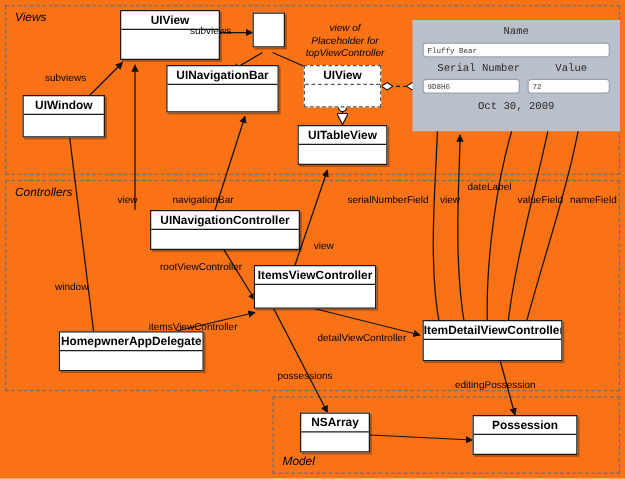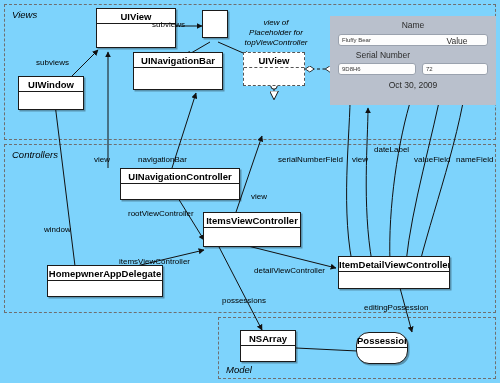--- a/index.html
+++ b/index.html
@@ -3,21 +3,21 @@
 <meta charset="utf-8">
 <style>
   html,body{margin:0;padding:0;background:#ffffff;}
   body{
     font-family:"Liberation Sans", sans-serif;
     -webkit-font-smoothing:antialiased;
   }
   #stage{
     position:relative;
     width:500px;height:383px;
-    background:#7dd3fc;
+    background:#f97316;
     overflow:hidden;
   }
   svg#wires{position:absolute;left:0;top:0;width:500px;height:383px;pointer-events:none;}
 
   
   .package{
     position:absolute;
     border:1.5px dashed #6f6f6f;
     box-sizing:border-box;
     background:transparent;
@@ -204,29 +204,33 @@
     <div>view of</div>
     <div>Placeholder for</div>
     <div>topViewController</div>
   </div>
 
   <div class="umlbox dashed" style="left:243px;top:52px;width:62px;height:34px;">
     <div class="title">UIView</div>
     <div class="attrs"></div>
   </div>
 
-
-  <div id="iospanel" style="left:330px;top:16px;width:166px;height:89px;">
+  <div class="umlbox" style="left:238px;top:100px;width:72px;height:32px;">
+    <div class="title">UITableView</div>
+    <div class="attrs"></div>
+  </div>
+
+  <div id="iospanel" style="left:330px;top:16px;width:166px;height:89px;font-family:Liberation Mono, monospace;">
     <div class="ioslabel" style="left:0;top:4px;width:166px;">Name</div>
     <div class="iosfield" style="left:8px;top:18px;width:150px;height:12px;">Fluffy Bear</div>
 
     <div class="ioslabel" style="left:8px;top:34px;width:90px;">Serial Number</div>
     <div class="iosfield" style="left:8px;top:47px;width:78px;height:12px;">9D8H6</div>
 
-    <div class="ioslabel" style="left:96px;top:20px;width:62px;">Value</div>
+    <div class="ioslabel" style="left:96px;top:34px;width:62px;">Value</div>
     <div class="iosfield" style="left:92px;top:47px;width:66px;height:12px;">72</div>
 
     <div class="iosdate" style="left:0;top:64px;width:166px;">Oct 30, 2009</div>
   </div>
 
   <div class="umlbox" style="left:84px;top:168px;width:120px;height:32px;margin-left:36px;">
     <div class="title">UINavigationController</div>
     <div class="attrs"></div>
   </div>
 
@@ -243,21 +247,21 @@
   <div class="umlbox" style="left:338px;top:256px;width:112px;height:33px;">
     <div class="title">ItemDetailViewController</div>
     <div class="attrs"></div>
   </div>
 
   <div class="umlbox" style="left:240px;top:330px;width:56px;height:32px;">
     <div class="title">NSArray</div>
     <div class="attrs"></div>
   </div>
 
-  <div class="umlbox" style="left:356px;top:332px;width:52px;height:32px;border-radius:13px;">
+  <div class="umlbox" style="left:378px;top:332px;width:84px;height:32px;">
     <div class="title">Possession</div>
     <div class="attrs"></div>
   </div>
 
   <div class="elabel" style="left:36px;top:58px;">subviews</div>
   <div class="elabel" style="left:152px;top:20px;">subviews</div>
   <div class="elabel" style="left:94px;top:155px;">view</div>
   <div class="elabel" style="left:138px;top:155px;">navigationBar</div>
   <div class="elabel" style="left:44px;top:225px;">window</div>
   <div class="elabel" style="left:128px;top:209px;">rootViewController</div>

